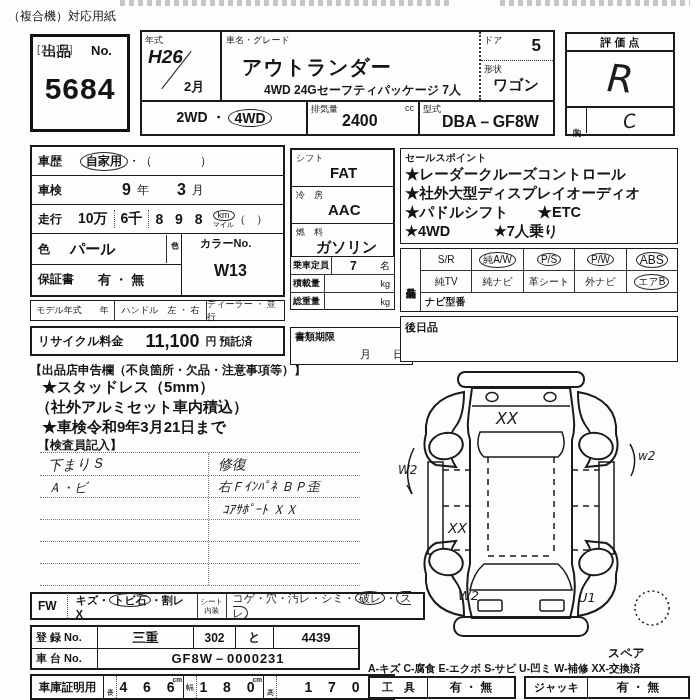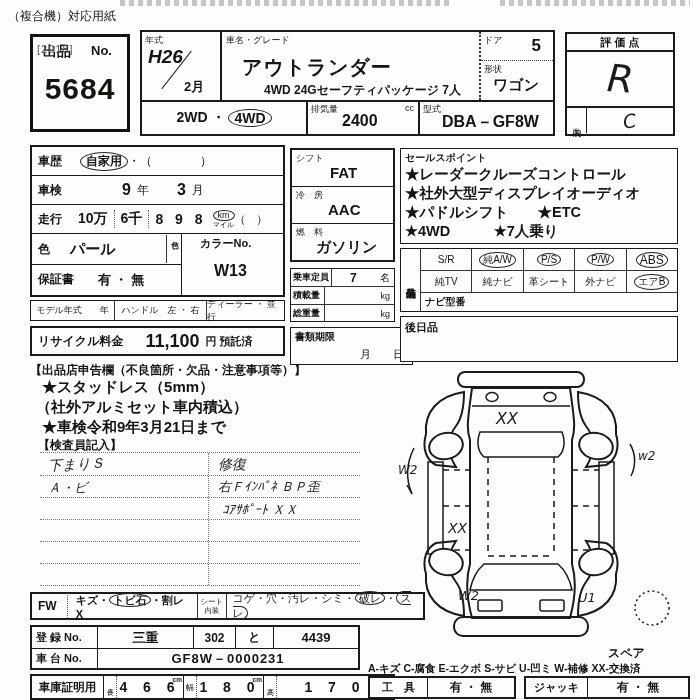--- a/index.html
+++ b/index.html
@@ -178,21 +178,21 @@
     <div style="height:37px;border-bottom:1.5px solid #1a1a1a;position:relative;">
       <span class="lbl abs" style="left:4px;top:2px;">冷　房</span>
       <span class="b abs" style="left:36px;top:14px;font-size:15px;">AAC</span>
     </div>
     <div style="height:37px;position:relative;">
       <span class="lbl abs" style="left:4px;top:2px;">燃　料</span>
       <span class="b abs" style="left:24px;top:14px;font-size:15px;">ガソリン</span>
     </div>
   </div>
 
-  <div class="abs bx" style="left:290px;top:268px;width:105px;height:54px;border-width:1.5px;">
+  <div class="abs bx" style="left:290px;top:256px;width:105px;height:54px;border-width:1.5px;">
     <div style="display:flex;align-items:center;height:18px;border-bottom:1px solid #333;">
       <span class="b" style="margin-left:2px;font-size:9px;border-right:1px solid #333;padding-right:2px;height:100%;display:flex;align-items:center;">乗車定員</span>
       <span class="b" style="margin-left:18px;font-size:12px;">7</span>
       <span style="margin-left:auto;margin-right:4px;font-size:10px;">名</span>
     </div>
     <div style="display:flex;align-items:center;height:18px;border-bottom:1px solid #333;">
       <span class="b" style="margin-left:2px;font-size:9px;border-right:1px solid #333;padding-right:4px;height:100%;display:flex;align-items:center;">積載量</span>
       <span style="margin-left:auto;margin-right:4px;font-size:9px;">kg</span>
     </div>
     <div style="display:flex;align-items:center;height:17px;">

